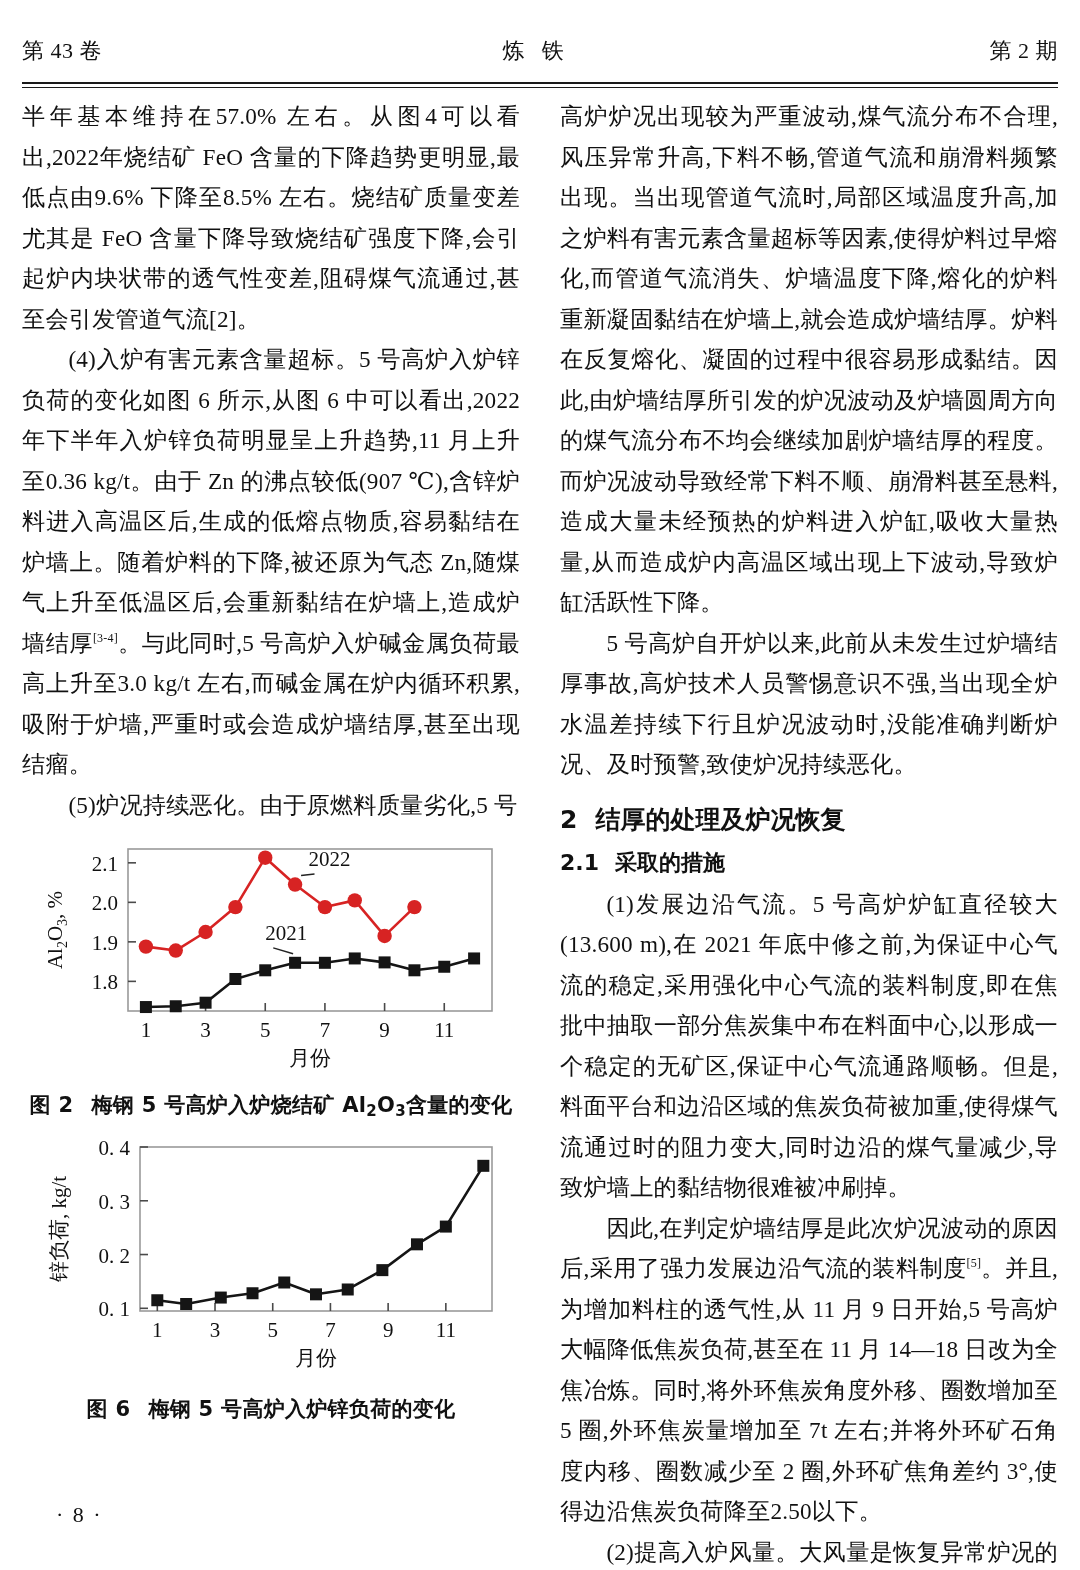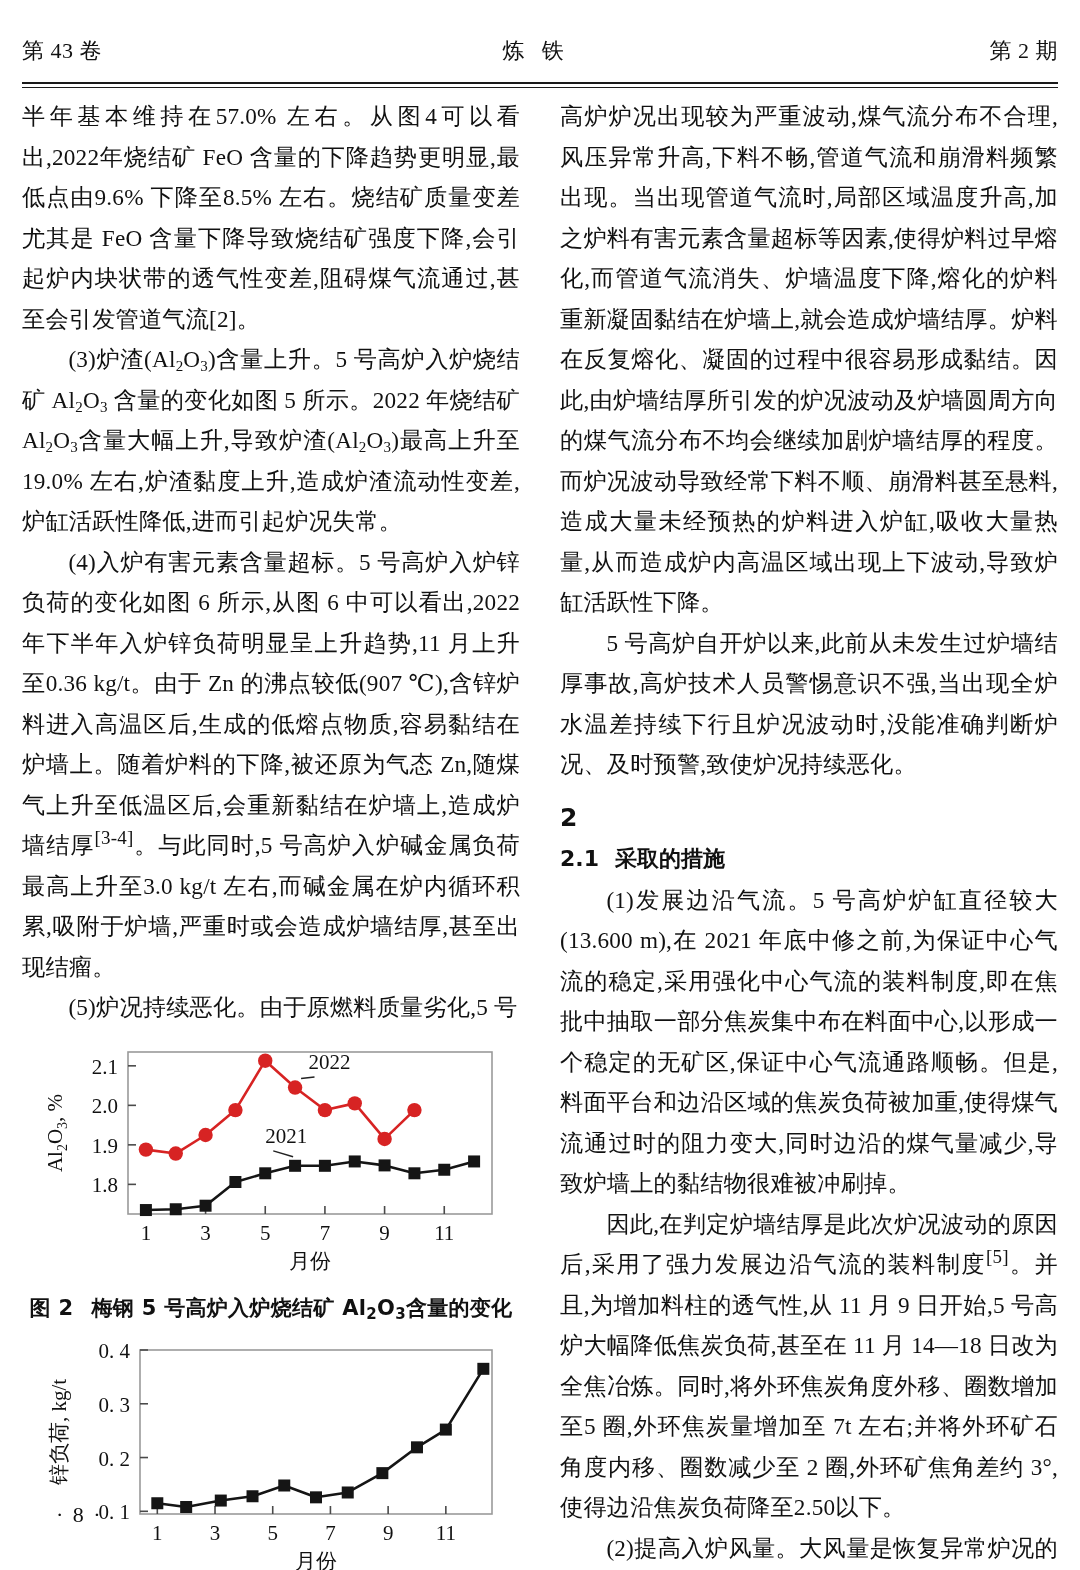--- a/index.html
+++ b/index.html
@@ -23,21 +23,21 @@
   
   .cols{position:absolute;left:22px;right:22px;top:96px;bottom:20px;
     display:flex;gap:40px;}
   .col{width:508px;position:relative;}
   p.t{
     margin:0;font-size:23.2px;line-height:40.5px;text-align:justify;
     text-justify:inter-character;text-align-last:left;
     letter-spacing:.2px;
   }
   p.ind{text-indent:2em;}
-  sup{font-size:19px;vertical-align:super;line-height:0;}
+  sup{font-size:12px;vertical-align:super;line-height:0;}
   .sb{font-size:15px;vertical-align:-.25em;line-height:0;}
 
   h2.sec{font-family:"DejaVu Sans","Liberation Sans",sans-serif;
     font-weight:bold;font-size:25px;margin:18px 0 10px 0;
     display:flex;gap:18px;align-items:baseline;}
   h3.sub{font-family:"DejaVu Sans","Liberation Sans",sans-serif;
     font-weight:bold;font-size:22px;margin:12px 0 6px 0;
     display:flex;gap:16px;align-items:baseline;}
 
   
@@ -70,21 +70,20 @@
       <i class="a"></i>
       <i class="b"></i>
     </div>
 
   <div class="cols">
 
     <div class="col">
 
       <p class="t">半年基本维持在57.0% 左右。从图4可以看出,2022年烧结矿 FeO 含量的下降趋势更明显,最低点由9.6% 下降至8.5% 左右。烧结矿质量变差尤其是 FeO 含量下降导致烧结矿强度下降,会引起炉内块状带的透气性变差,阻碍煤气流通过,甚至会引发管道气流[2]。</p>
 
-      <p class="t ind">(3)炉渣(Al<span class="sb">2</span>O<span class="sb">3</span>)含量上升。5 号高炉入炉烧结矿 Al<span class="sb">2</span>O<span class="sb">3</span> 含量的变化如图 5 所示。2022 年烧结矿 Al<span class="sb">2</span>O<span class="sb">3</span>含量大幅上升,导致炉渣(Al<span class="sb">2</span>O<span class="sb">3</span>)最高上升至19.0% 左右,炉渣黏度上升,造成炉渣流动性变差,炉缸活跃性降低,进而引起炉况失常。</p>
 
       <p class="t ind">(4)入炉有害元素含量超标。5 号高炉入炉锌负荷的变化如图 6 所示,从图 6 中可以看出,2022年下半年入炉锌负荷明显呈上升趋势,11 月上升至0.36 kg/t。由于 Zn 的沸点较低(907 ℃),含锌炉料进入高温区后,生成的低熔点物质,容易黏结在炉墙上。随着炉料的下降,被还原为气态 Zn,随煤气上升至低温区后,会重新黏结在炉墙上,造成炉墙结厚<sup>[3-4]</sup>。与此同时,5 号高炉入炉碱金属负荷最高上升至3.0 kg/t 左右,而碱金属在炉内循环积累,吸附于炉墙,严重时或会造成炉墙结厚,甚至出现结瘤。</p>
 
       <p class="t ind">(5)炉况持续恶化。由于原燃料质量劣化,5 号</p>
 
       <div class="figure">
         <div class="chartbox">
           <svg id="svg-fig5" width="470" height="248" viewBox="0 0 470 248">
               <rect x="92" y="14" width="364" height="162" fill="none" stroke="#9a9a9a" stroke-width="1.6"></rect>
               <line x1="92" y1="146.3658536585366" x2="100" y2="146.3658536585366" stroke="#4a4a4a" stroke-width="1.6"></line>
@@ -197,20 +196,21 @@
     </div>
 
     <div class="col">
 
       <p class="t">高炉炉况出现较为严重波动,煤气流分布不合理,风压异常升高,下料不畅,管道气流和崩滑料频繁出现。当出现管道气流时,局部区域温度升高,加之炉料有害元素含量超标等因素,使得炉料过早熔化,而管道气流消失、炉墙温度下降,熔化的炉料重新凝固黏结在炉墙上,就会造成炉墙结厚。炉料在反复熔化、凝固的过程中很容易形成黏结。因此,由炉墙结厚所引发的炉况波动及炉墙圆周方向的煤气流分布不均会继续加剧炉墙结厚的程度。而炉况波动导致经常下料不顺、崩滑料甚至悬料,造成大量未经预热的炉料进入炉缸,吸收大量热量,从而造成炉内高温区域出现上下波动,导致炉缸活跃性下降。</p>
 
       <p class="t ind">5 号高炉自开炉以来,此前从未发生过炉墙结厚事故,高炉技术人员警惕意识不强,当出现全炉水温差持续下行且炉况波动时,没能准确判断炉况、及时预警,致使炉况持续恶化。</p>
 
       <h2 class="sec">
         <span>2</span>
+        <span>结厚的处理及炉况恢复</span>
       </h2>
 
       <h3 class="sub">
         <span>2.1</span>
         <span>采取的措施</span>
       </h3>
 
       <p class="t ind">(1)发展边沿气流。5 号高炉炉缸直径较大(13.600 m),在 2021 年底中修之前,为保证中心气流的稳定,采用强化中心气流的装料制度,即在焦批中抽取一部分焦炭集中布在料面中心,以形成一个稳定的无矿区,保证中心气流通路顺畅。但是,料面平台和边沿区域的焦炭负荷被加重,使得煤气流通过时的阻力变大,同时边沿的煤气量减少,导致炉墙上的黏结物很难被冲刷掉。</p>
 
       <p class="t ind">因此,在判定炉墙结厚是此次炉况波动的原因后,采用了强力发展边沿气流的装料制度<sup>[5]</sup>。并且,为增加料柱的透气性,从 11 月 9 日开始,5 号高炉大幅降低焦炭负荷,甚至在 11 月 14—18 日改为全焦冶炼。同时,将外环焦炭角度外移、圈数增加至5 圈,外环焦炭量增加至 7t 左右;并将外环矿石角度内移、圈数减少至 2 圈,外环矿焦角差约 3°,使得边沿焦炭负荷降至2.50以下。</p>

